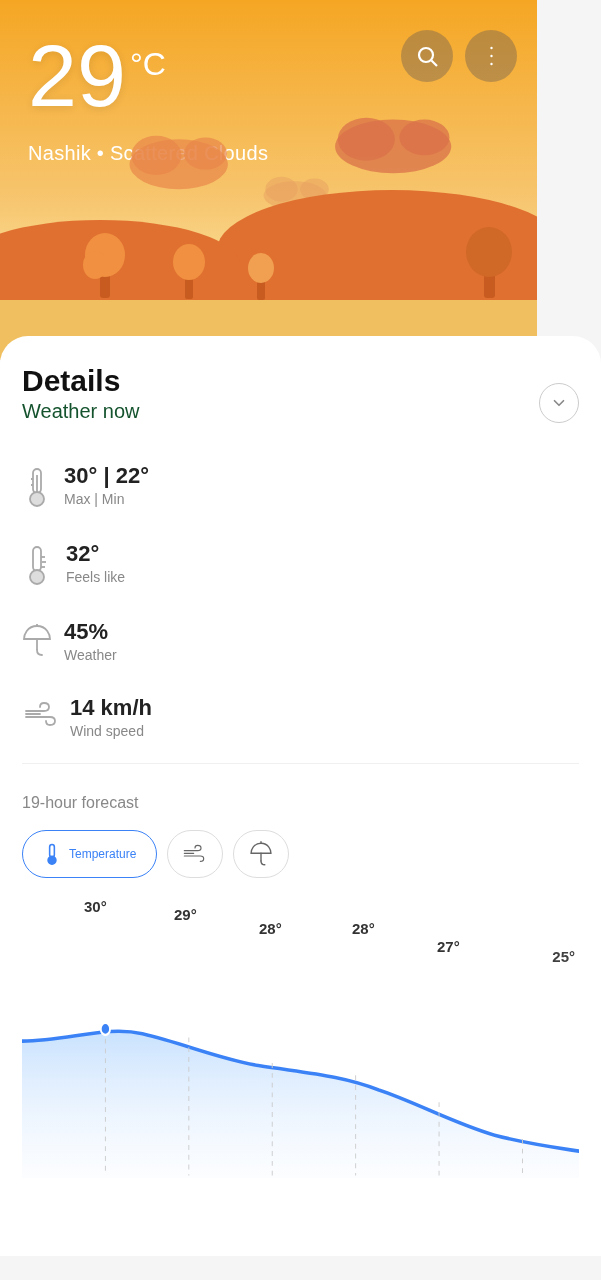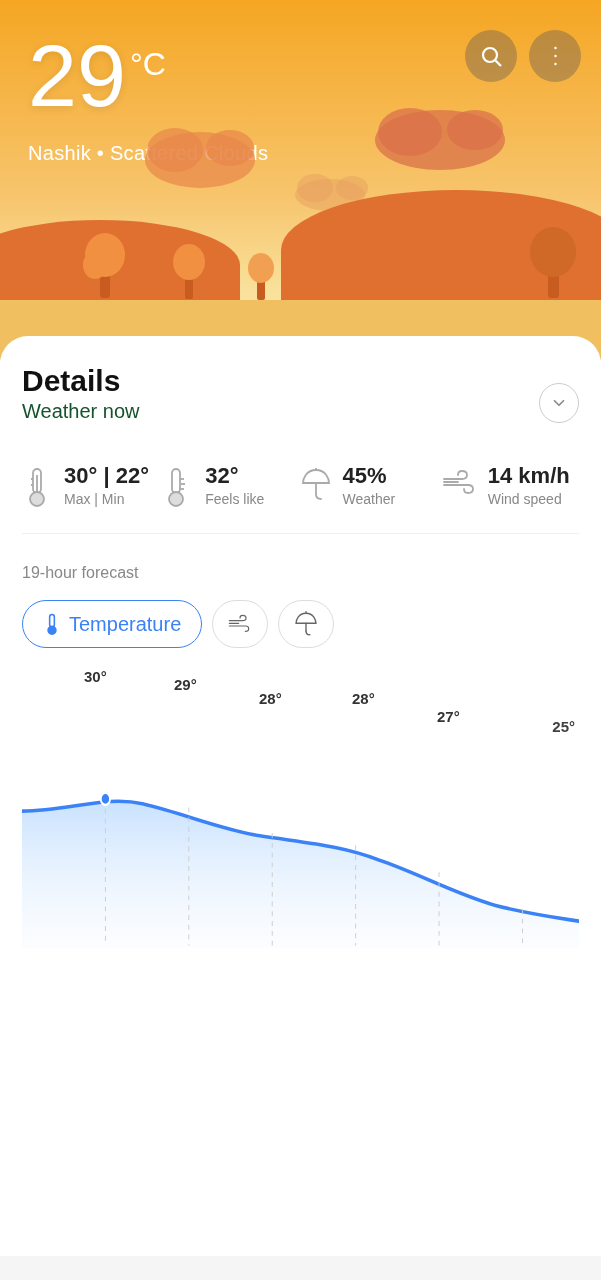--- a/index.html
+++ b/index.html
@@ -6,21 +6,21 @@
     body {
       width: 601px;
       min-height: 1280px;
       font-family: 'Segoe UI', Arial, sans-serif;
       background: #f5f5f5;
       overflow-x: hidden;
     }
 
     
     .weather-header {
-      width: 601px;
+      width: 537px;
       height: 360px;
       background: linear-gradient(180deg, #f5a623 0%, #f7c56e 55%, #f9e09a 80%, #fcedb5 100%);
       position: relative;
       overflow: hidden;
     }
 
     .temp-display {
       position: absolute;
       top: 32px;
       left: 28px;
@@ -121,21 +121,21 @@
       align-items: center;
       justify-content: center;
       cursor: pointer;
       background: #fff;
       margin-top: 4px;
     }
 
     
     .details-grid {
       display: grid;
-      grid-template-columns: 1fr 1fr 1fr 1fr;
+      grid-template-columns: 1fr;
       gap: 0;
       margin-top: 24px;
     }
     .detail-item {
       display: flex;
       align-items: flex-start;
       gap: 12px;
       padding: 16px 0;
     }
     .detail-icon {
@@ -193,21 +193,21 @@
     }
     .filter-tab {
       display: flex;
       align-items: center;
       gap: 8px;
       padding: 10px 20px;
       border-radius: 50px;
       border: 1.5px solid #ddd;
       cursor: pointer;
       background: #fff;
-      font-size: 20px;
+      font-size: 12px;
       font-weight: 500;
     }
     .filter-tab.active {
       border-color: #3b82f6;
       color: #3b82f6;
       background: #fff;
     }
     .filter-tab-icon-only {
       padding: 10px 14px;
       border-radius: 50px;

